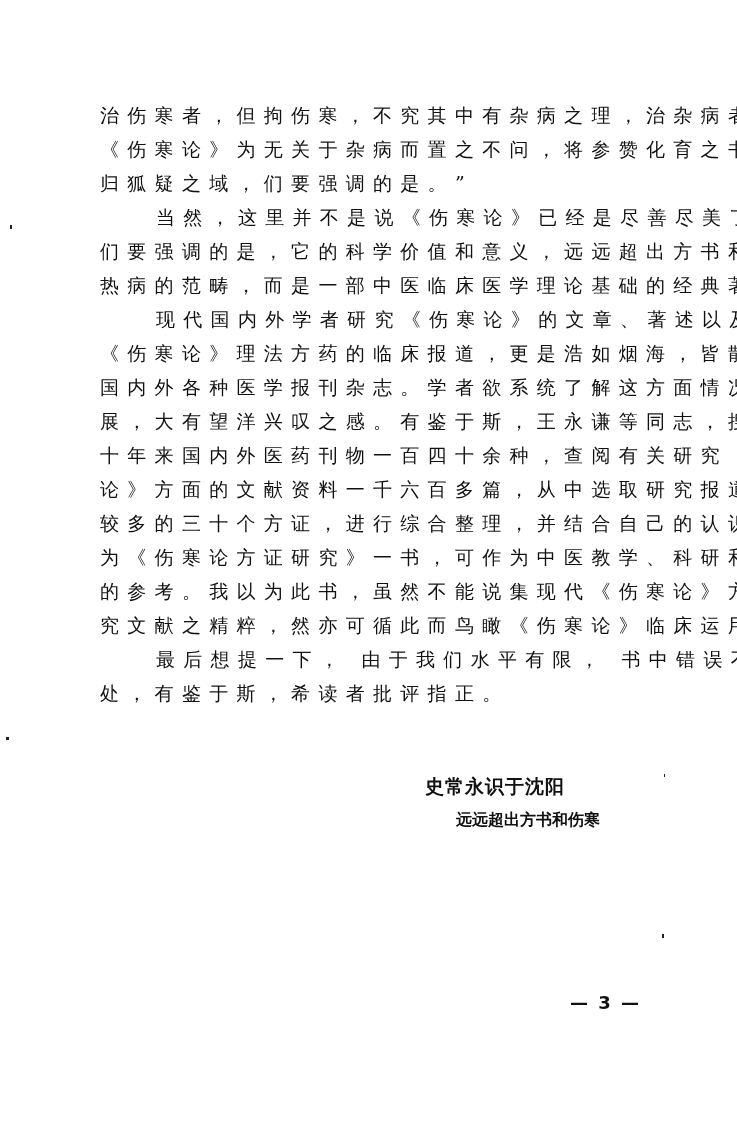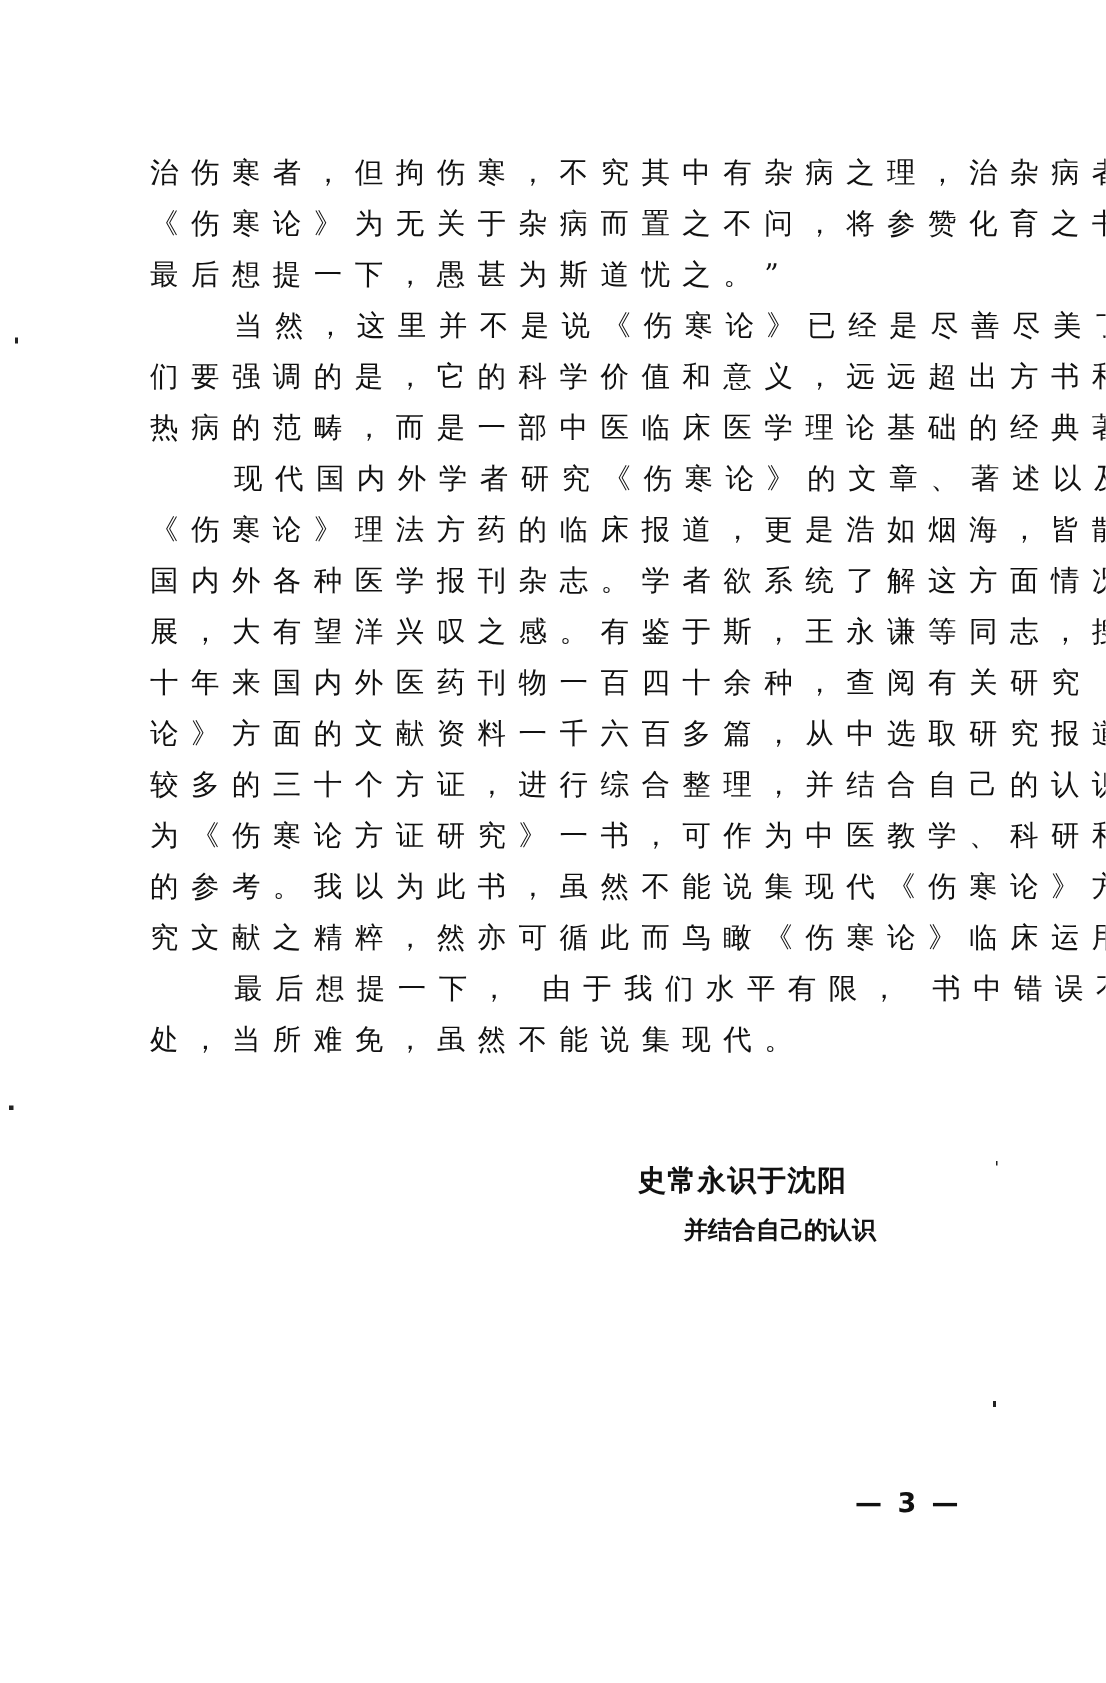--- a/index.html
+++ b/index.html
@@ -18,21 +18,21 @@
   .speck { position: absolute; background: #222; }
 </style>
 </head>
 <body>
 
 <div class="page">
 
   <div>
     <div class="line">治伤寒者，但拘伤寒，不究其中有杂病之理，治杂病者，以</div>
     <div class="line">《伤寒论》为无关于杂病而置之不问，将参赞化育之书，悉</div>
-    <div class="line">最后想提一下，愚甚为斯道忧之。”</div>
+    <div class="line">归狐疑之域，们要强调的是。”</div>
   </div>
 
   <div>
     <div class="line indent">当然，这里并不是说《伤寒论》已经是尽善尽美了。我</div>
     <div class="line">们要强调的是，它的科学价值和意义，远远超出方书和伤寒</div>
     <div class="line">热病的范畴，而是一部中医临床医学理论基础的经典著作。</div>
   </div>
 
   <div>
     <div class="line indent">现代国内外学者研究《伤寒论》的文章、著述以及运用</div>
@@ -42,25 +42,25 @@
     <div class="line">十年来国内外医药刊物一百四十余种，查阅有关研究《伤寒</div>
     <div class="line">论》方面的文献资料一千六百多篇，从中选取研究报道资料</div>
     <div class="line">较多的三十个方证，进行综合整理，并结合自己的认识，辑</div>
     <div class="line">为《伤寒论方证研究》一书，可作为中医教学、科研和临床</div>
     <div class="line">的参考。我以为此书，虽然不能说集现代《伤寒论》方证研</div>
     <div class="line">究文献之精粹，然亦可循此而鸟瞰《伤寒论》临床运用进展</div>
   </div>
 
   <div>
     <div class="line indent">最后想提一下， 由于我们水平有限， 书中错误不妥之</div>
-    <div class="line">处，当所难免，虽然不能说集现代。</div>
+    <div class="line">处，有鉴于斯，希读者批评指正。</div>
   </div>
 </div>
 
 <div class="sig sig-name">史常永识于沈阳</div>
-<div class="sig sig-date">并结合自己的认识</div>
+<div class="sig sig-date">远远超出方书和伤寒</div>
 
 <div class="pageno">— 3 —</div>
 
 <div class="speck" style="left:10px;top:225px;width:2px;height:4px;"></div>
 <div class="speck" style="left:6px;top:737px;width:3px;height:3px;"></div>
 <div class="speck" style="left:662px;top:934px;width:2px;height:4px;"></div>
 <div class="speck" style="left:664px;top:774px;width:1px;height:3px;"></div>
 
 </body></html>

